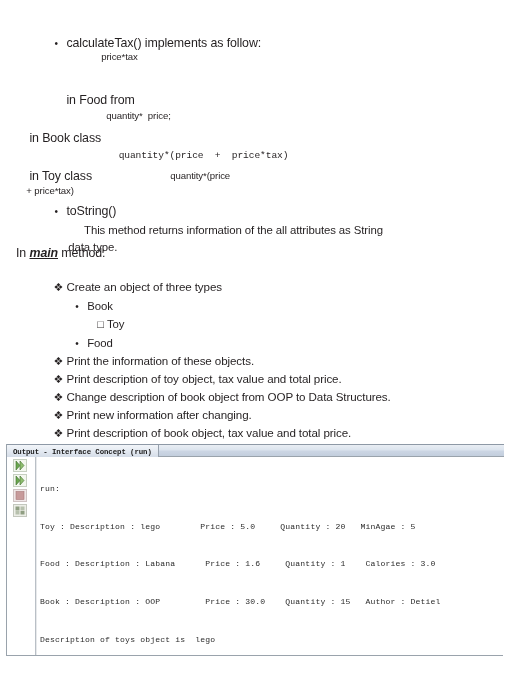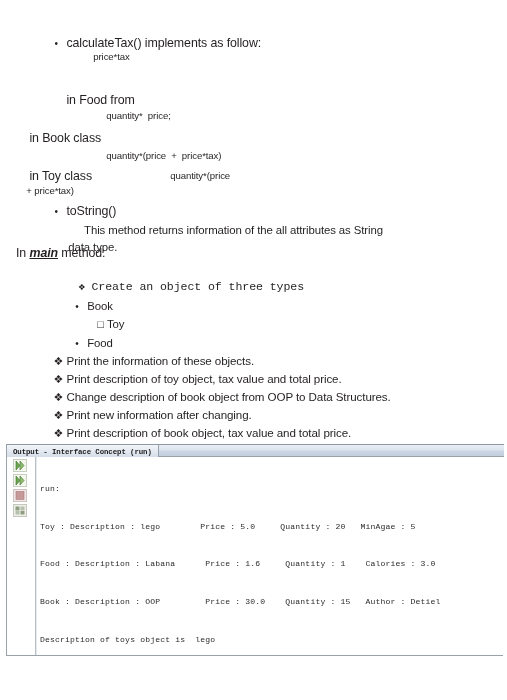--- a/index.html
+++ b/index.html
@@ -177,38 +177,38 @@
 </style>
 </head>
 <body>
 
 <div class="doc">
 
   <div class="ln lvl1" style="left:41px; top:22px;">
     <span class="bullet-dot">•</span><span>calculateTax() implements as follow:</span>
   </div>
 
-  <div class="ln small" style="left:83px; top:39px;">
+  <div class="ln small" style="left:91px; top:39px;">
     <span>price*tax</span>
   </div>
 
 
   <div class="ln lvl1" style="left:53px; top:79px;">
     <span>in Food from</span>
   </div>
 
   <div class="ln small" style="left:96px; top:98px;">
     <span>quantity*  price;</span>
   </div>
 
   <div class="ln flush" style="left:16px; top:117px;">
     <span>in Book class</span>
   </div>
 
-  <div class="ln small" style="left:96px; top:138px;">
+  <div class="ln small" style="left:96px; top:138px;font-family:Liberation Mono, monospace;">
     <span>quantity*(price  +  price*tax)</span>
   </div>
 
   <div class="ln flush" style="left:16px; top:155px;">
     <span>in Toy class</span>
   </div>
 
   <div class="ln small" style="left:160px; top:158px;">
     <span>quantity*(price</span>
   </div>
@@ -224,21 +224,21 @@
   <div class="ln body-line" style="left:72px; top:209px;">
     <span>This method returns information of the all attributes as String</span>
   </div>
 
   <div class="ln body-line" style="left:56px; top:226px;">
     <span>data type.</span>
   </div>
 
   <div class="ln flush" style="left:16px; top:246px;"><span>In </span><span class="kw-main">main</span><span> method:</span></div>
 
-  <div class="ln diamond-line" style="left:51px; top:266px;font-family:Liberation Mono, monospace;">
+  <div class="ln diamond-line" style="left:41px; top:266px;">
     <span class="bullet-diamond">❖</span><span>Create an object of three types</span>
   </div>
 
   <div class="ln sub-dot" style="left:63px; top:285px;">
     <span class="bullet-dot">•</span><span>Book</span>
   </div>
 
   <div class="ln sub-dot" style="left:85px; top:303px;text-align:right;">
     <span class="boxglyph">□</span>&nbsp;<span>Toy</span>
   </div>

